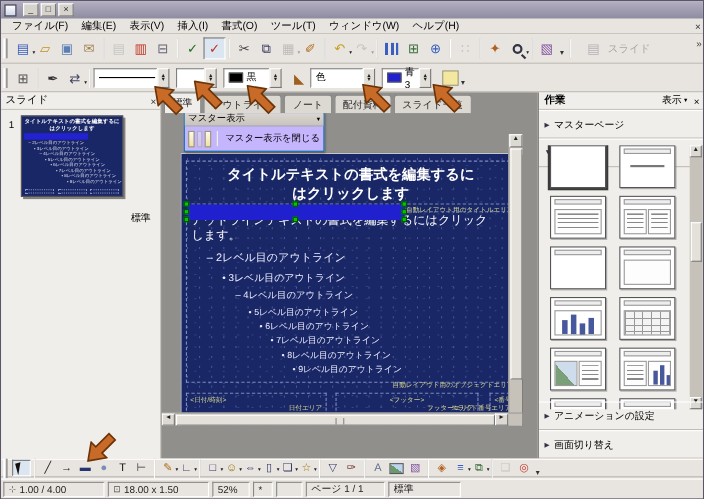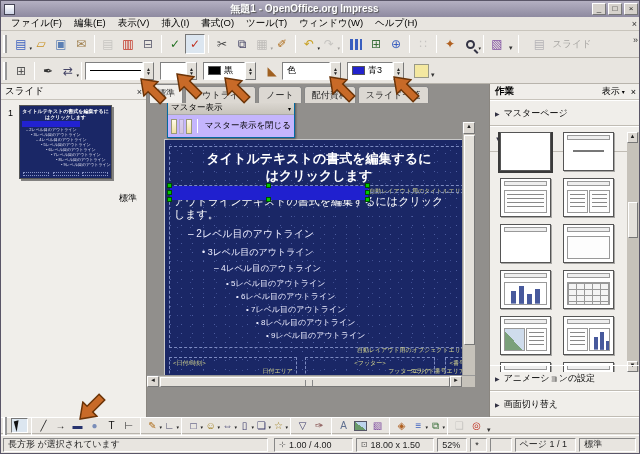--- a/index.html
+++ b/index.html
@@ -148,21 +148,20 @@
 
   
   .ann { position:absolute; width:22px; height:34px; z-index:50; transform-origin:11px 1px; }
   .ann svg { display:block; }
 </style>
 </head>
 <body>
 
 <div id="titlebar">
   <span class="appicon"></span>
-  <span class="ttl">無題1 - OpenOffice.org Impress</span>
   <span class="winbtn">_</span>
   <span class="winbtn">□</span>
   <span class="winbtn">×</span>
 </div>
 
 <div id="menubar">
   <span class="doc-close" style="order:99">×</span>
 <span class="menu-item">ファイル(F)</span>
     <span class="menu-item">編集(E)</span>
     <span class="menu-item">表示(V)</span>
@@ -296,21 +295,21 @@
       <span>▼</span>
     </span>
   <span class="tbico" style="color:#a06020">◣</span>
   <span class="combo" style="width:48px">
       <span>色</span>
     </span>
   <span class="spin">
       <span>▲</span>
       <span>▼</span>
     </span>
-  <span class="combo" style="width:46px">
+  <span class="combo" style="width:34px">
     <span class="g-swatch" id="fill-swatch" style="background: rgb(34, 34, 204);"></span>
     <span>青3</span>
   </span>
   <span class="spin">
       <span>▲</span>
       <span>▼</span>
     </span>
   <span class="tbico" style="color:#c8b040;background:#f4e8a0;width:15px;height:14px;border:1px solid #998;margin-left:4px"></span>
   <span class="overflow-btn">▾</span>
 </div>
@@ -626,23 +625,20 @@
         <span style="color: rgb(136, 136, 136);">❑</span>
       </span>
       <span class="tbico small">
         <span style="color: rgb(192, 48, 32);">◎</span>
       </span>
     </span>
   <span class="overflow-btn">▾</span>
 </div>
 
 <div id="statusbar">
-    <span class="status-seg" style="width: 316px; margin-right: 6px;">
-      <span>長方形 が選択されています</span>
-    </span>
     <span class="status-seg" style="width: 92px;">
       <span class="sic">⊹</span>
       <span>1.00 / 4.00</span>
     </span>
     <span class="status-seg" style="width: 92px;">
       <span class="sic">⊡</span>
       <span>18.00 x 1.50</span>
     </span>
     <span class="status-seg" style="width: 34px;">
       <span>52%</span>

